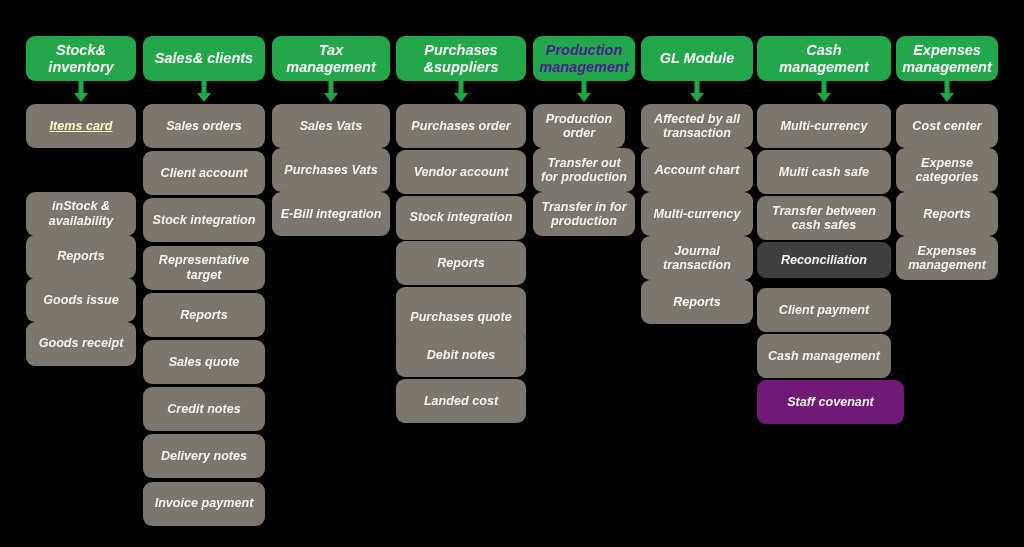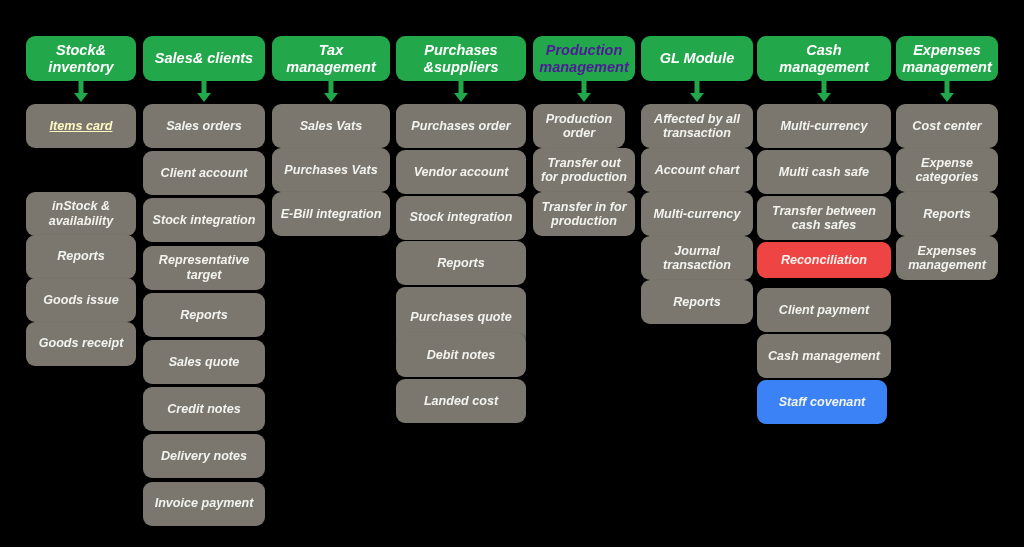--- a/index.html
+++ b/index.html
@@ -237,30 +237,30 @@
       </div>
       <div class="item" style="width: 134px; height: 44px; top: 104px; background: rgb(123, 119, 110); color: rgb(242, 242, 238);">
         <span>Multi-currency</span>
       </div>
       <div class="item" style="width: 134px; height: 44px; top: 150px; background: rgb(123, 119, 110); color: rgb(242, 242, 238);">
         <span>Multi cash safe</span>
       </div>
       <div class="item" style="width: 134px; height: 44px; top: 196px; background: rgb(123, 119, 110); color: rgb(242, 242, 238);">
         <span>Transfer between cash safes</span>
       </div>
-      <div class="item" style="width: 134px; height: 36px; top: 242px; background: #ef4444; color: rgb(242, 242, 238);">
+      <div class="item" style="width: 134px; height: 36px; top: 242px; background: #404040; color: rgb(242, 242, 238);">
         <span>Reconciliation</span>
       </div>
       <div class="item" style="width: 134px; height: 44px; top: 288px; background: rgb(123, 119, 110); color: rgb(242, 242, 238);">
         <span>Client payment</span>
       </div>
       <div class="item" style="width: 134px; height: 44px; top: 334px; background: rgb(123, 119, 110); color: rgb(242, 242, 238);">
         <span>Cash management</span>
       </div>
-      <div class="item" style="width: 130px; height: 44px; top: 380px; background: #3b82f6; color: rgb(242, 242, 238);">
+      <div class="item" style="width: 147px; height: 44px; top: 380px; background: #701a75; color: rgb(242, 242, 238);">
         <span>Staff covenant</span>
       </div>
     </div>
     <div class="column" style="left: 896px; width: 102px;">
       <div class="module-header" style="width: 102px; background: rgb(34, 168, 75); color: rgb(255, 255, 255);">
         <span>Expenses management</span>
       </div>
       <div class="arrow" style="left: 41px;">
         <svg width="20" height="22" viewBox="0 0 20 22">
           <polygon points="7.5,0 12.5,0 12.5,12 17,12 10,21 3,12 7.5,12" fill="#22a84b"></polygon>

